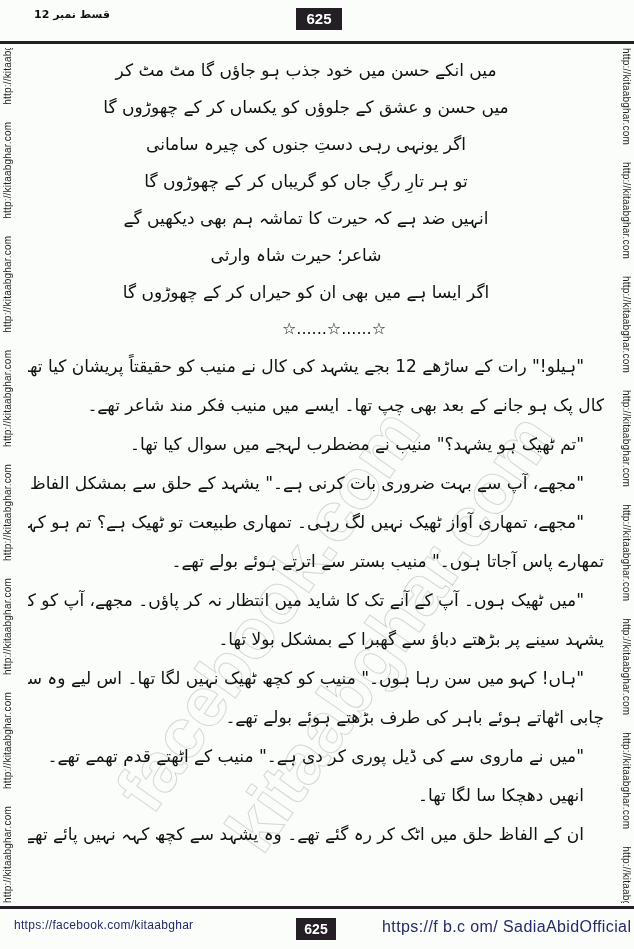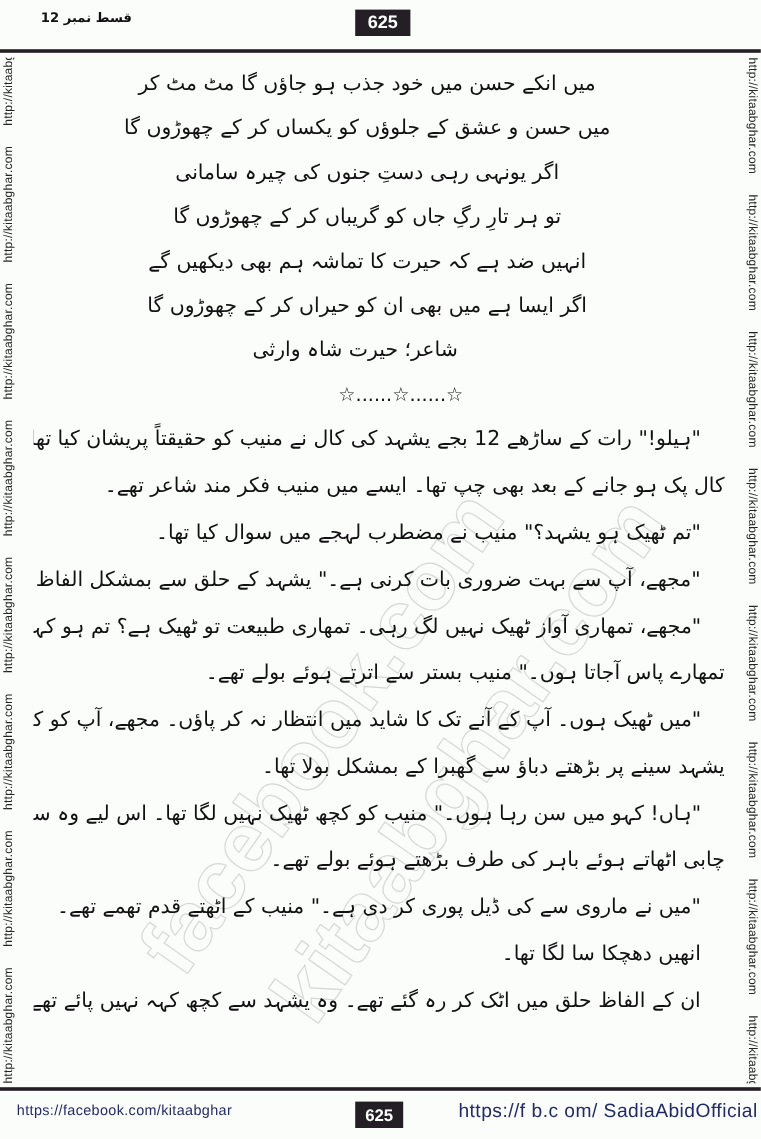--- a/index.html
+++ b/index.html
@@ -231,22 +231,22 @@
   <div class="wm-text" style="left:150px; top:600px;">kitaabghar.com</div>
 </div>
 
 <div class="content">
   <div class="poem">
     <div class="poem-line">میں انکے حسن میں خود جذب ہو جاؤں گا مٹ مٹ کر</div>
     <div class="poem-line">میں حسن و عشق کے جلوؤں کو یکساں کر کے چھوڑوں گا</div>
     <div class="poem-line">اگر یونہی رہی دستِ جنوں کی چیرہ سامانی</div>
     <div class="poem-line">تو ہر تارِ رگِ جاں کو گریباں کر کے چھوڑوں گا</div>
     <div class="poem-line">انہیں ضد ہے کہ حیرت کا تماشہ ہم بھی دیکھیں گے</div>
+    <div class="poem-line poet">شاعر؛ حیرت شاہ وارثی</div>
     <div class="poem-line">اگر ایسا ہے میں بھی ان کو حیراں کر کے چھوڑوں گا</div>
-    <div class="poem-line poet">شاعر؛ حیرت شاہ وارثی</div>
   </div>
 
   <div class="divider">☆......☆......☆</div>
 
   <div class="prose">
     <div class="prose-line indent full">"ہیلو!" رات کے ساڑھے 12 بجے یشہد کی کال نے منیب کو حقیقتاً پریشان کیا تھا اوپر سے وہ</div>
     <div class="prose-line">کال پک ہو جانے کے بعد بھی چپ تھا۔ ایسے میں منیب فکر مند شاعر تھے۔</div>
     <div class="prose-line indent">"تم ٹھیک ہو یشہد؟" منیب نے مضطرب لہجے میں سوال کیا تھا۔</div>
     <div class="prose-line indent full">"مجھے، آپ سے بہت ضروری بات کرنی ہے۔" یشہد کے حلق سے بمشکل الفاظ برآمد ہوئے تھے۔</div>
     <div class="prose-line indent full">"مجھے، تمھاری آواز ٹھیک نہیں لگ رہی۔ تمھاری طبیعت تو ٹھیک ہے؟ تم ہو کہاں اس وقت، میں</div>

